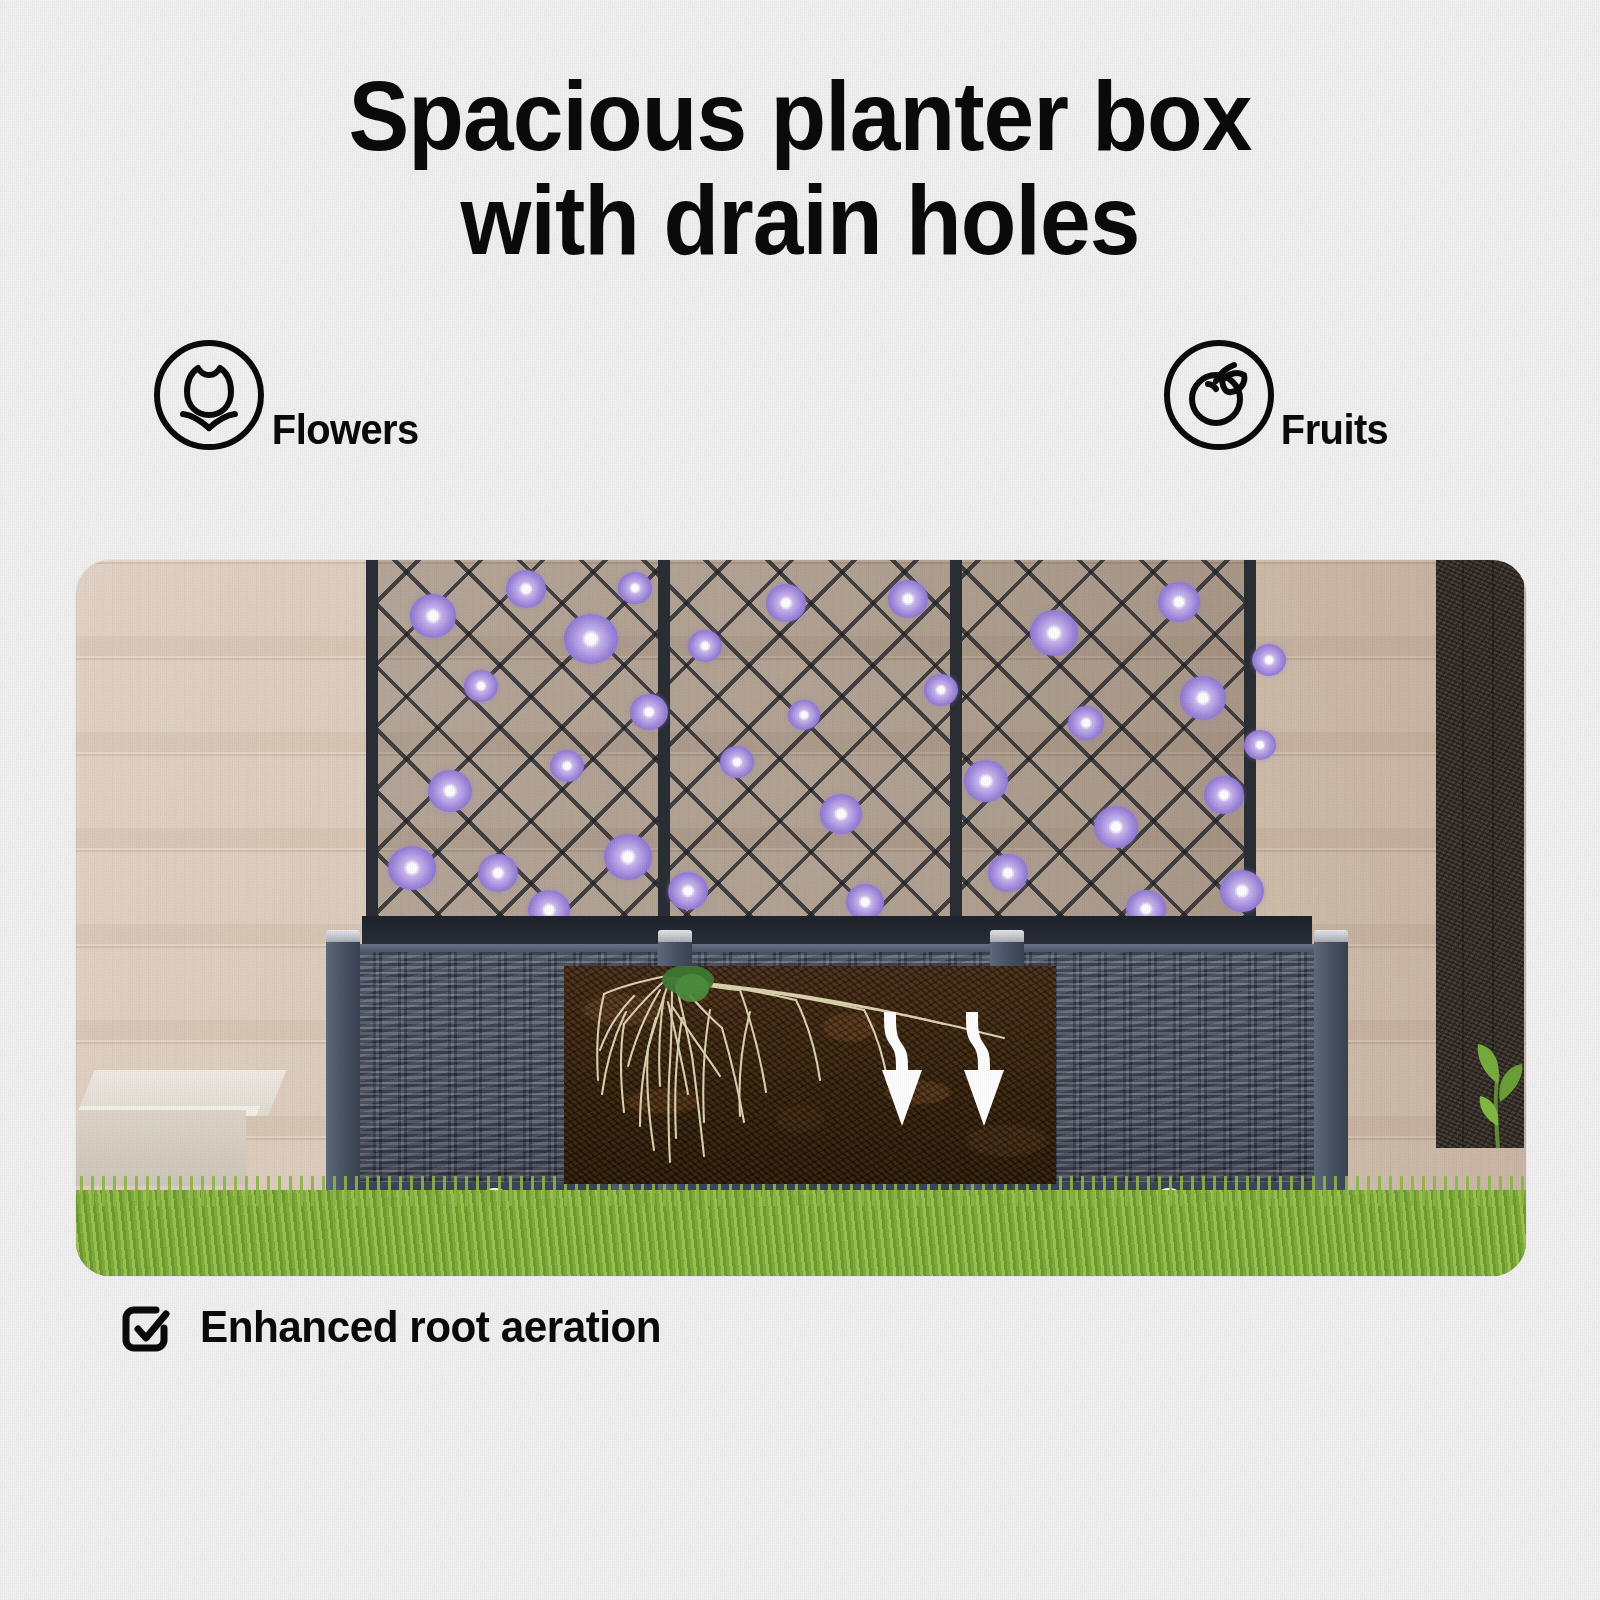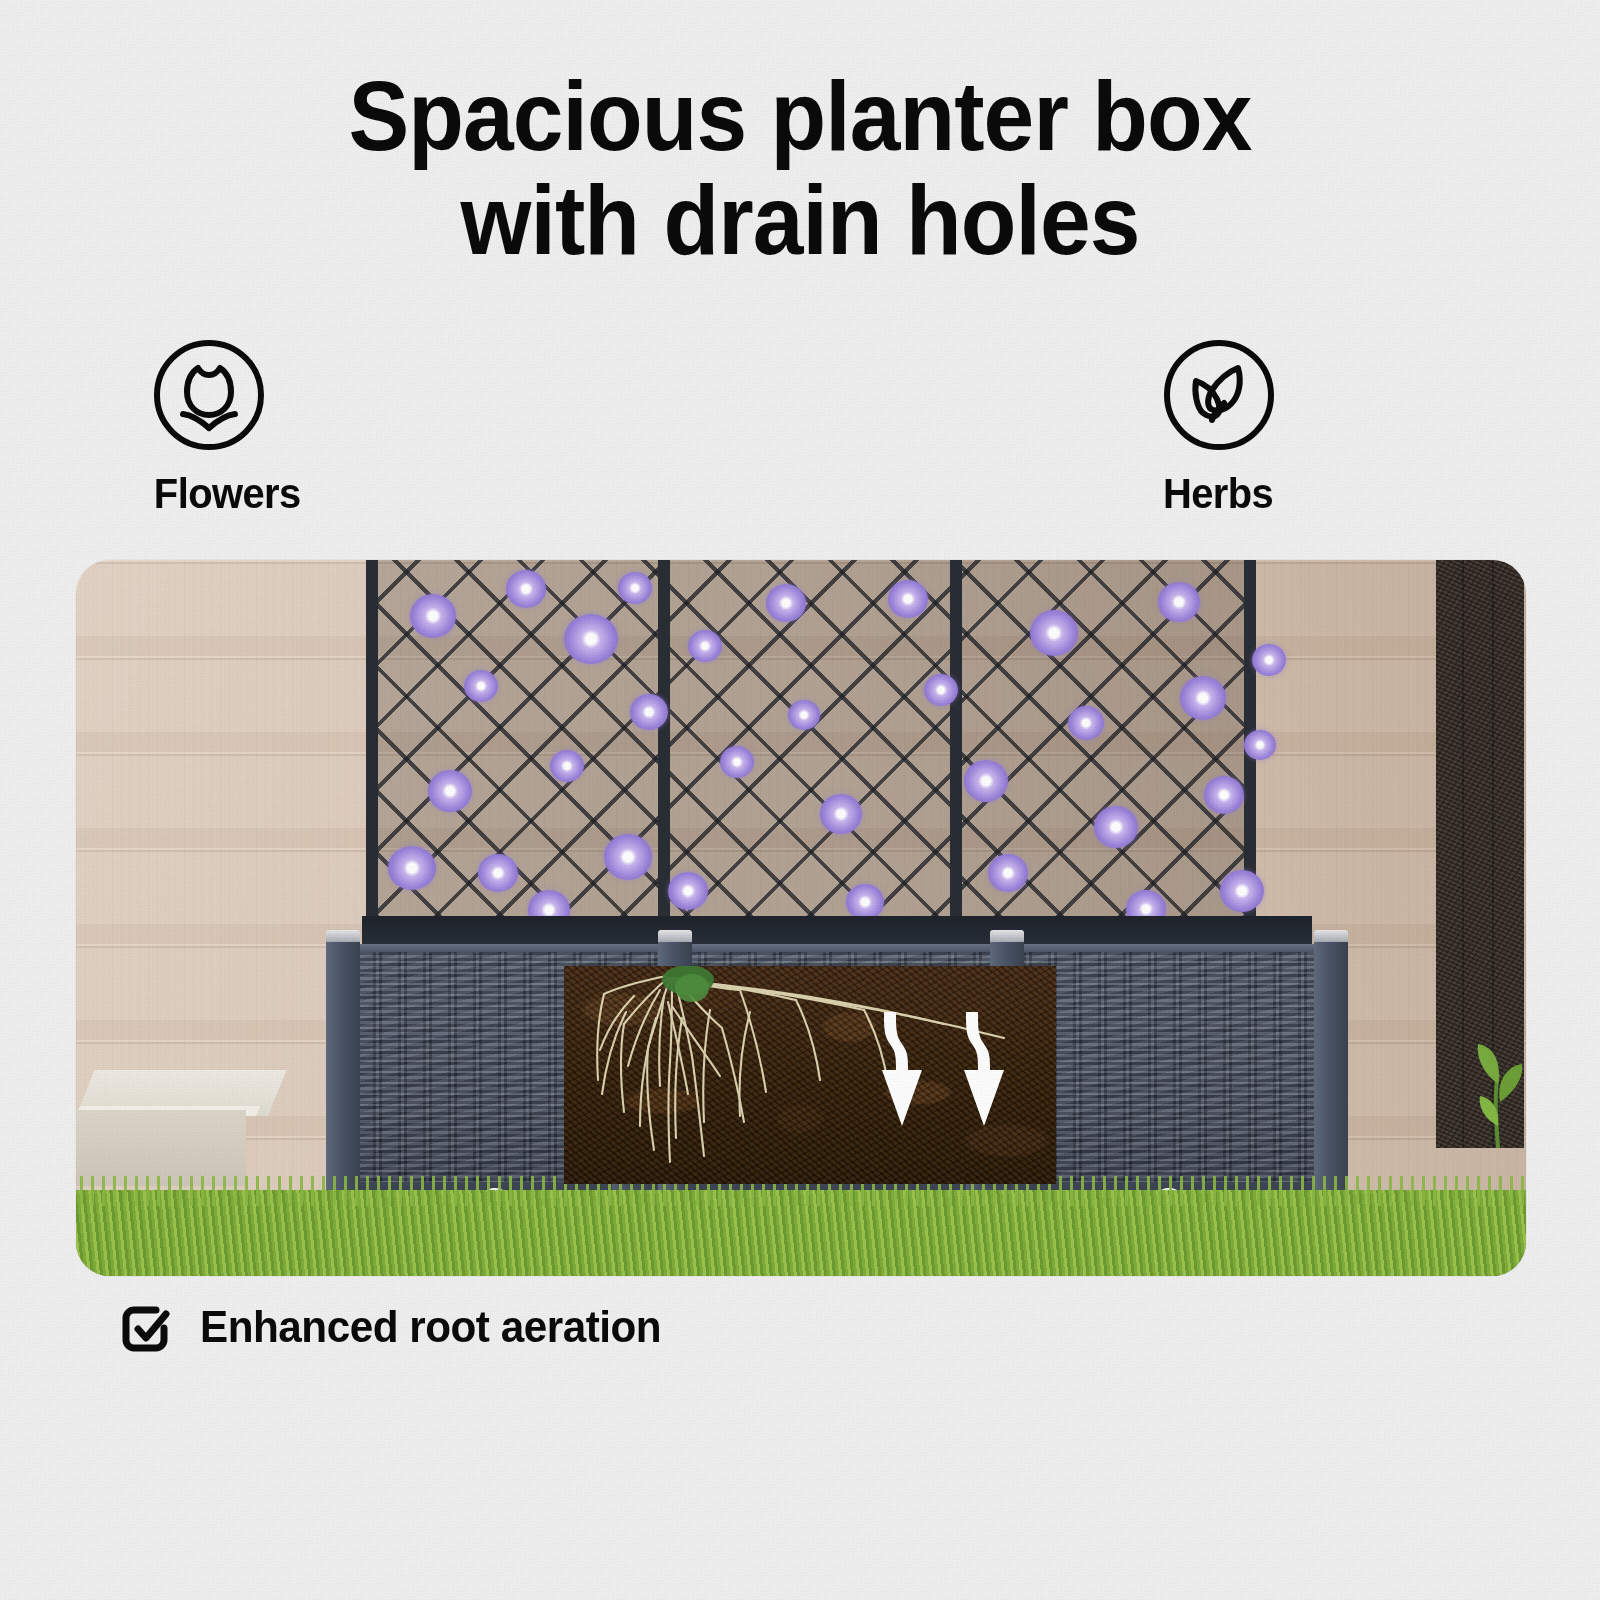--- a/index.html
+++ b/index.html
@@ -58,22 +58,22 @@
     left: 150px; top: 336px;
     width: 1300px;
     height: 190px;
     display: flex;
     justify-content: space-between;
     align-items: flex-start;
   }
   .cat {
     width: 290px;
     display: flex;
-    flex-direction: column;
-    align-items: flex-start;
+    flex-direction: row;
+    align-items: flex-end;
   }
   .cat .ring {
     width: 118px; height: 118px;
     border-radius: 50%;
     display: flex; align-items: center; justify-content: center;
   }
   .cat .ring svg { display: block; }
   .cat .lbl {
     margin-top: 16px;
     font-size: 42px;
@@ -382,32 +382,33 @@
           <circle cx="59" cy="59" r="52" fill="none" stroke="#0b0b0b" stroke-width="6"></circle>
           <path d="M37 56c0-12 5-20 11-24 3 5 6 7 11 7s8-2 11-7c6 4 11 12 11 24 0 14-10 23-22 23S37 70 37 56z" fill="none" stroke="#0b0b0b" stroke-width="6" stroke-linejoin="round"></path>
           <path d="M33 78c8 1 17 6 26 14" fill="none" stroke="#0b0b0b" stroke-width="6" stroke-linecap="round"></path>
           <path d="M85 78c-8 1-17 6-26 14" fill="none" stroke="#0b0b0b" stroke-width="6" stroke-linecap="round"></path>
         </svg>
       </span>
       <span class="lbl">Flowers</span>
     </div>
 
 
+
     <div class="cat">
       <span class="ring">
         <svg width="118" height="118" viewBox="0 0 118 118">
           <circle cx="59" cy="59" r="52" fill="none" stroke="#0b0b0b" stroke-width="6"></circle>
-          <path d="M78 32c4 14 1 28-7 36-7 7-15 8-20 5-4-3-4-11 1-19 6-9 16-18 26-22z" fill="none" stroke="#0b0b0b" stroke-width="6" stroke-linejoin="round"></path>
-          <path d="M36 45c9 3 17 10 21 18 3 7 3 13 0 16-3 3-9 2-14-2-6-5-9-20-7-32z" fill="none" stroke="#0b0b0b" stroke-width="6" stroke-linejoin="round"></path>
-          <path d="M52 84c2-6 6-12 12-17" fill="none" stroke="#0b0b0b" stroke-width="6" stroke-linecap="round"></path>
+          <circle cx="56" cy="63" r="24" fill="none" stroke="#0b0b0b" stroke-width="6"></circle>
+          <path d="M56 45c4-8 10-13 18-16" fill="none" stroke="#0b0b0b" stroke-width="6" stroke-linecap="round"></path>
+          <path d="M62 45c6-8 16-10 22-6 2 8-4 16-13 17-5 1-8-4-9-11z" fill="none" stroke="#0b0b0b" stroke-width="6" stroke-linejoin="round"></path>
+          <path d="M48 48c3 0 6 2 8 5" fill="none" stroke="#0b0b0b" stroke-width="6" stroke-linecap="round"></path>
         </svg>
       </span>
-      <span class="lbl">Herbs</span>
-    </div>
-
+      <span class="lbl">Fruits</span>
+    </div>
 
   </div>
 
   <div id="photo">
 
     <div class="wall">
       <div class="grainv"></div>
     </div>
 
     <div class="post"></div>

